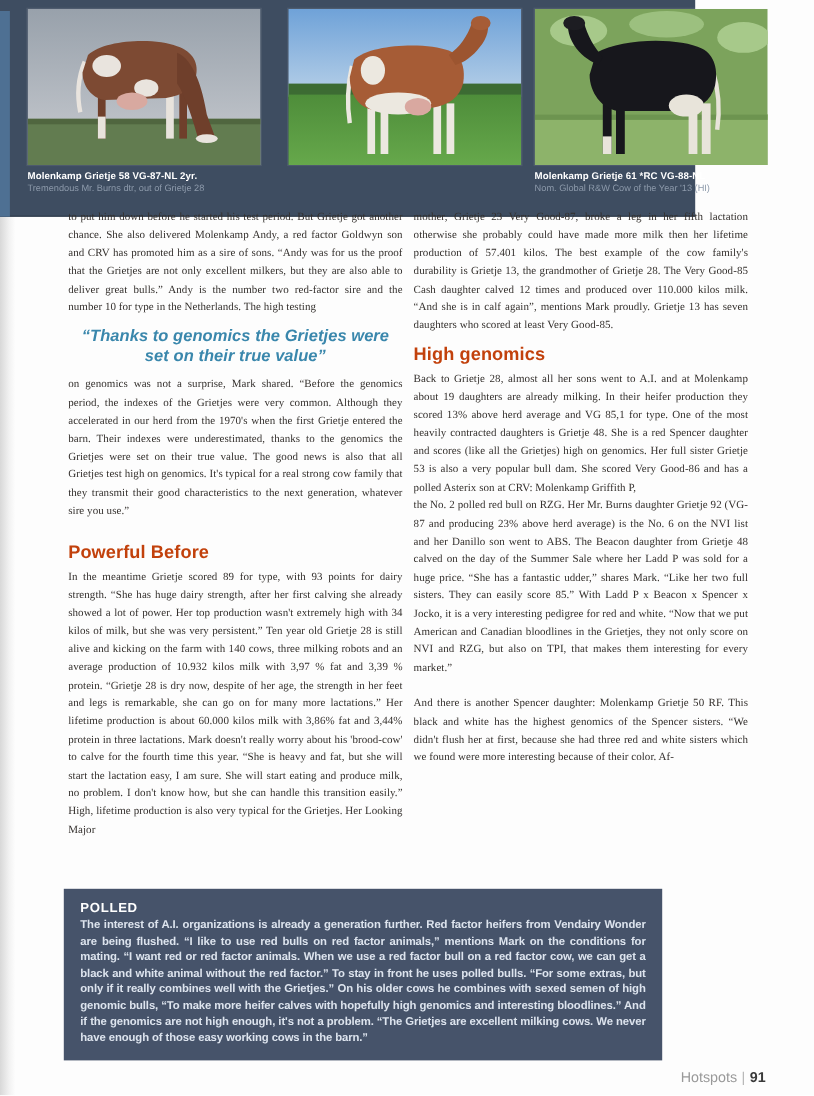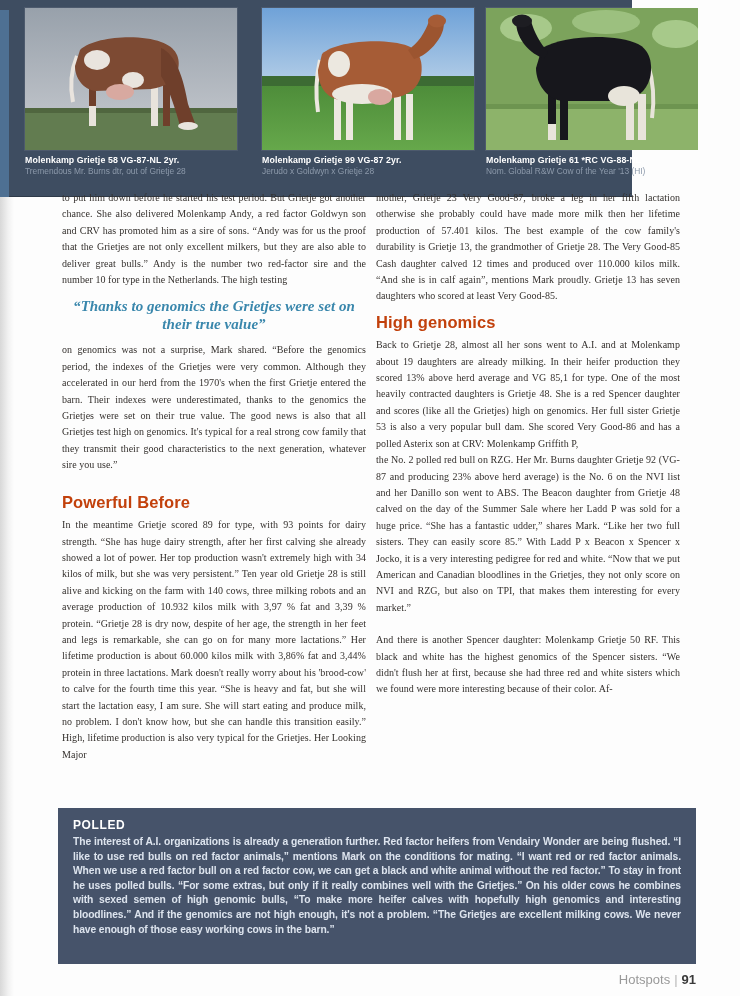--- a/index.html
+++ b/index.html
@@ -44,33 +44,33 @@
   .column {
     position: absolute; top: 190px; height: 588px; overflow: hidden;
     font-size: 10px; line-height: 16.4px; color: #34302d;
     text-align: justify; letter-spacing: 0.05px;
   }
   .col-left  { left: 62px;  width: 304px; }
   .col-right { left: 376px; width: 304px; }
   .column p { margin: 0; }
   .para-gap { height: 16px; }
   .pull-quote {
-    font-family: Liberation Serif, serif; font-style: italic; font-weight: bold;
+    font-family: Liberation Sans, sans-serif; font-style: italic; font-weight: bold;
     font-size: 15px; line-height: 18px; color: #3a87ac;
     text-align: center; margin: 9px 2px 9px 2px;
   }
   h2.section-heading {
     font-family: "Liberation Sans", sans-serif; font-weight: bold;
     font-size: 16.5px; color: #c2410c; letter-spacing: 0.1px;
     margin: 20px 0 7px 0; text-align: left;
   }
   h2.first-heading { margin-top: 9px; }
   
   .polled-box {
-    position: absolute; left: 58px; top: 808px; width: 638px; height: 156px;
+    position: absolute; left: 58px; top: 808px; width: 544px; height: 156px;
     background: #46536a; color: #e8edf3; overflow: hidden;
     padding: 10px 15px 10px 15px;
     font-family: "Liberation Sans", sans-serif;
   }
   .polled-title {
     font-size: 12px; font-weight: bold; letter-spacing: 0.6px;
     color: #ffffff; margin-bottom: 3px;
   }
   .polled-body {
     font-size: 10.3px; line-height: 14.6px; font-weight: bold;
@@ -143,24 +143,20 @@
         <rect x="132" y="84" width="7" height="48" fill="#ece8e0"></rect>
         <rect x="144" y="86" width="7" height="46" fill="#ece8e0"></rect>
         <path d="M60,46 C75,32 125,30 146,38 C159,43 161,56 159,68 C156,80 146,88 131,90 L78,92 C64,90 56,78 56,62 Z" fill="#a65c36"></path>
         <path d="M146,42 C156,35 163,25 167,13 L180,9 C184,16 181,27 174,35 C168,43 160,49 152,51 Z" fill="#9c5530"></path>
         <ellipse cx="175" cy="13" rx="9" ry="6.5" fill="#a65c36"></ellipse>
         <ellipse cx="100" cy="86" rx="30" ry="10" fill="#ece8e0"></ellipse>
         <ellipse cx="77" cy="56" rx="11" ry="13" fill="#ece8e0"></ellipse>
         <ellipse cx="118" cy="89" rx="12" ry="8" fill="#d9a8a0"></ellipse>
       </svg>
     </div>
-    <div class="caption pos-2">
-      <div class="caption-title">Molenkamp Grietje 99 VG-87 2yr.</div>
-      <div class="caption-sub">Jerudo x Goldwyn x Grietje 28</div>
-    </div>
 
     <div class="photo pos-3">
       <svg width="212" height="142" viewBox="0 0 212 142">
         <rect x="0" y="0" width="212" height="142" fill="#7ca35c"></rect>
         <ellipse cx="40" cy="20" rx="26" ry="14" fill="#a7c98a"></ellipse>
         <ellipse cx="120" cy="14" rx="34" ry="12" fill="#9cc07f"></ellipse>
         <ellipse cx="190" cy="26" rx="24" ry="14" fill="#a7c98a"></ellipse>
         <rect x="0" y="96" width="212" height="46" fill="#8db36a"></rect>
         <rect x="0" y="96" width="212" height="5" fill="#6d9450"></rect>
         <path d="M162,56 q8,26 4,54" stroke="#e8e4da" stroke-width="4" fill="none"></path>

